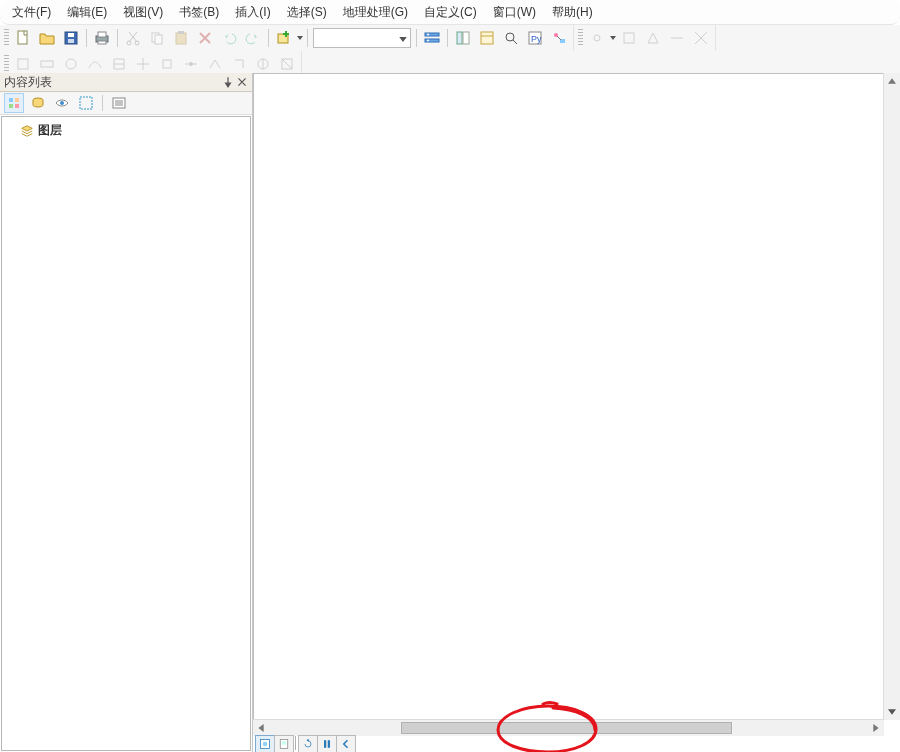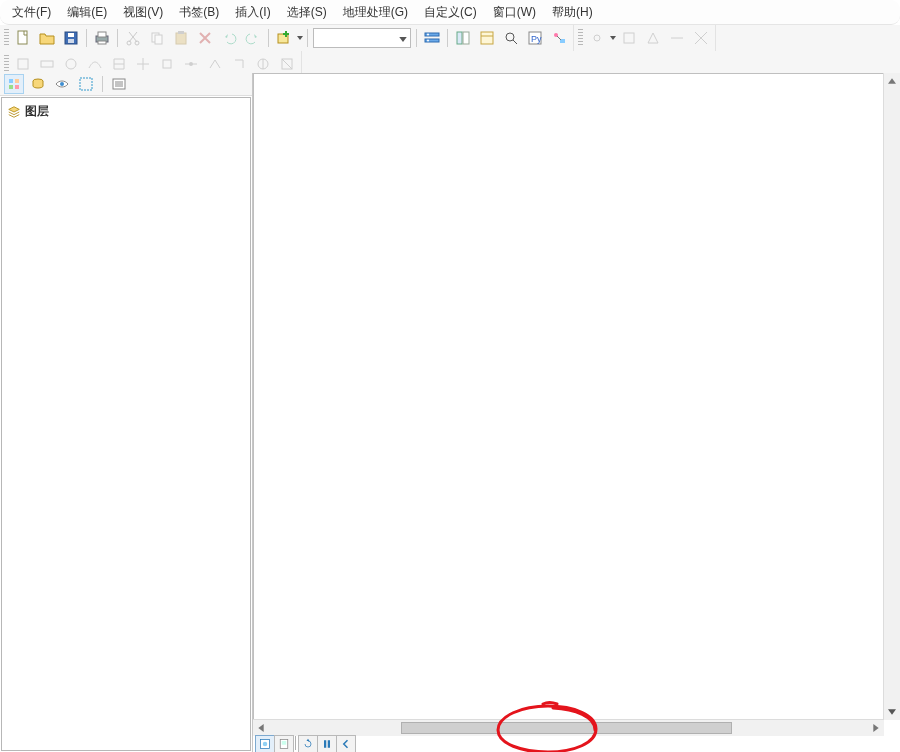--- a/index.html
+++ b/index.html
@@ -31,21 +31,21 @@
   .workspace{position:absolute;top:73px;left:0;right:0;bottom:0;display:flex;}
   .toc{width:252px;display:flex;flex-direction:column;border-right:1px solid #c7c7c7;
     background:#fff;}
   .toc-title{height:18px;background:#f1eee7;border-bottom:1px solid #cfcabc;
     display:flex;align-items:center;padding:0 4px;font-size:12px;color:#444;}
   .toc-title .sp{margin-left:auto;display:flex;gap:2px;}
   .toc-title .ico{width:12px;height:12px;display:flex;align-items:center;justify-content:center;}
   .toc-tb{height:22px;background:#f6f6f6;border-bottom:1px solid #dedede;
     display:flex;align-items:center;padding:0 3px;gap:2px;}
   .toc-tb .btn{width:18px;height:18px;}
-  .toc-tree{flex:1;border:1px solid #b7b7b7;margin:1px;overflow:auto;padding:4px 3px;text-align:right;}
+  .toc-tree{flex:1;border:1px solid #b7b7b7;margin:1px;overflow:auto;padding:4px 16px;text-align:right;}
   .tree-row{display:flex;align-items:center;gap:4px;padding:1px 2px;}
   .map{flex:1;position:relative;background:#fff;}
   .map-canvas{position:absolute;left:0;top:0;right:16px;bottom:32px;
     border:1px solid #bfbfbf;background:#fff;}
   .vscroll{position:absolute;right:0;top:0;bottom:32px;width:16px;background:#f1f1f1;
     border-left:1px solid #dcdcdc;}
   .vscroll .arrow{height:16px;display:flex;align-items:center;justify-content:center;}
   .hscroll{position:absolute;left:0;right:16px;bottom:16px;height:16px;
     background:#f1f1f1;border-top:1px solid #dcdcdc;display:flex;align-items:center;}
   .hscroll .track{flex:1;}
@@ -589,20 +589,35 @@
         <svg viewBox="0 0 16 16">
           <path d="M4 4h8v8" stroke="#888" fill="none"></path>
         </svg>
       </div>
   </div>
 </div>
 
 <div class="workspace">
 
   <div class="toc">
+    <div class="toc-title">
+      <span>内容列表</span>
+      <span class="sp">
+        <span class="ico">
+            <svg viewBox="0 0 10 10">
+              <path d="M5 1v5M3 6h4l-2 3z" stroke="#555" fill="#555"></path>
+            </svg>
+          </span>
+        <span class="ico">
+            <svg viewBox="0 0 10 10">
+              <path d="M2 2l6 6M8 2l-6 6" stroke="#555"></path>
+            </svg>
+          </span>
+      </span>
+    </div>
     <div class="toc-tb">
       <div class="btn" style="background:#e3effa;border-color:#a8d2f0" title="按绘制顺序列出">
         <svg viewBox="0 0 16 16">
             <rect x="3" y="3" width="4" height="4" fill="#8cf"></rect>
             <rect x="9" y="3" width="4" height="4" fill="#fc9"></rect>
             <rect x="3" y="9" width="4" height="4" fill="#9d8"></rect>
             <rect x="9" y="9" width="4" height="4" fill="#f9a"></rect>
           </svg>
       </div>
       <div class="btn" title="按源列出">

